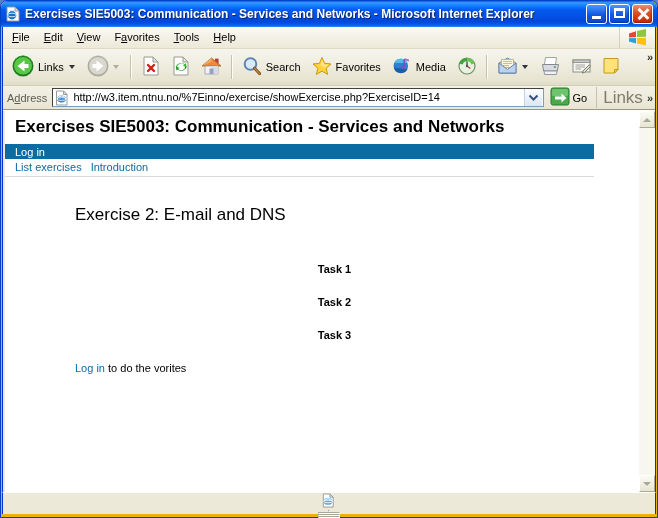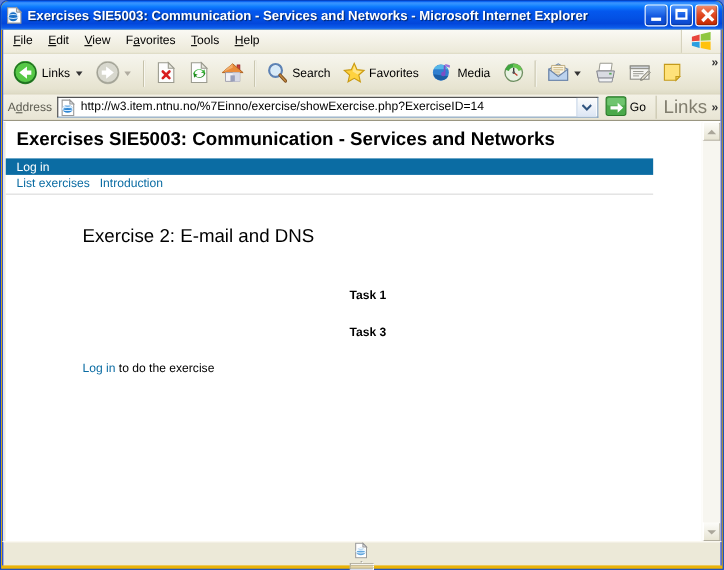--- a/index.html
+++ b/index.html
@@ -636,22 +636,23 @@
           </div>
 
           <div class="navlinks">
             <a href="#">List exercises</a>
             <a href="#">Introduction</a>
           </div>
 
           <div class="content">
             <div class="ex-heading">Exercise 2: E-mail and DNS</div>
             <div class="task">Task 1</div>
+            <div class="task">Task 2</div>
             <div class="task">Task 3</div>
-            <div class="login-line"><a href="#">Log in</a><span> to do the exercise</span></div>
+            <div class="login-line"><a href="#">Log in</a><span> to do the vorites</span></div>
           </div>
 
         </div>
       </div>
 
       <div class="vscroll">
         <div class="vs-btn">
           <span class="arrow-up"></span>
         </div>
         <div class="vs-track"></div>

